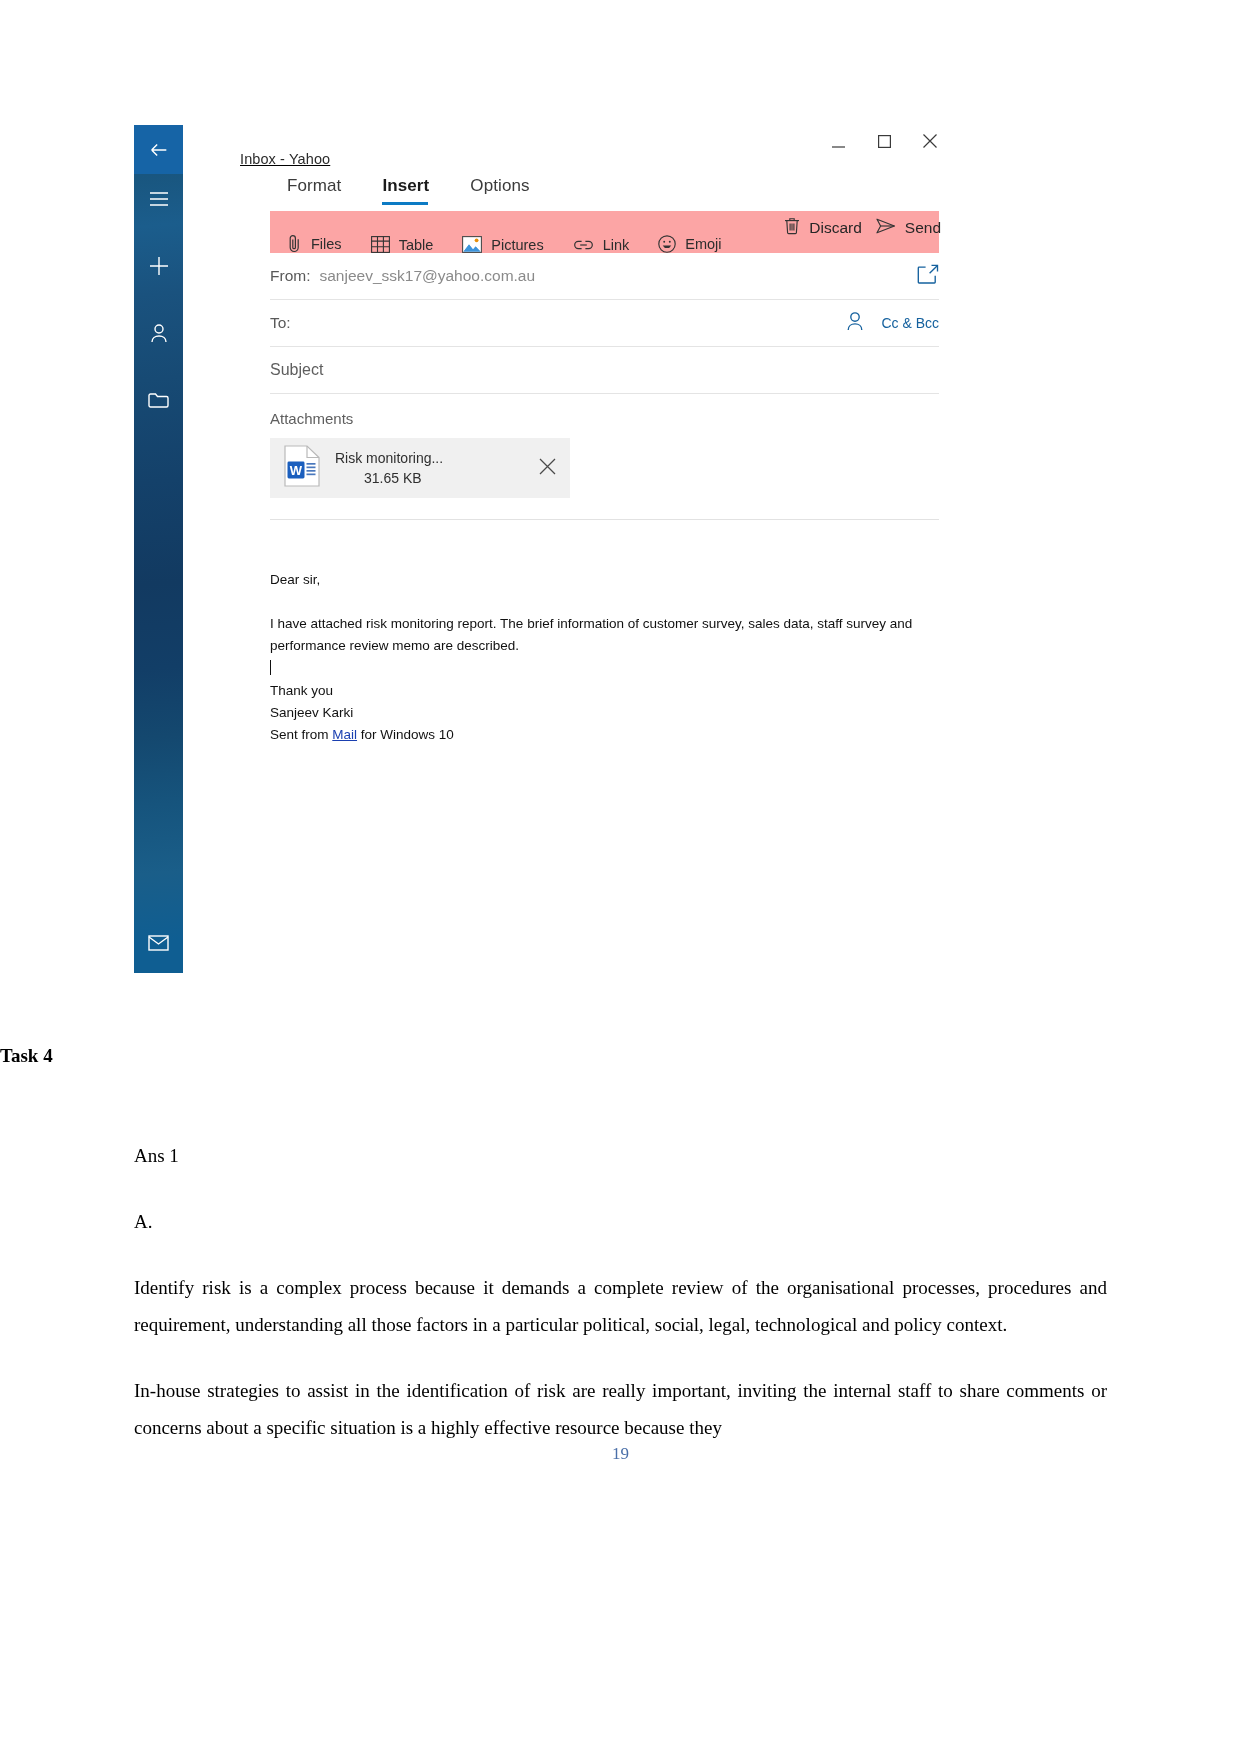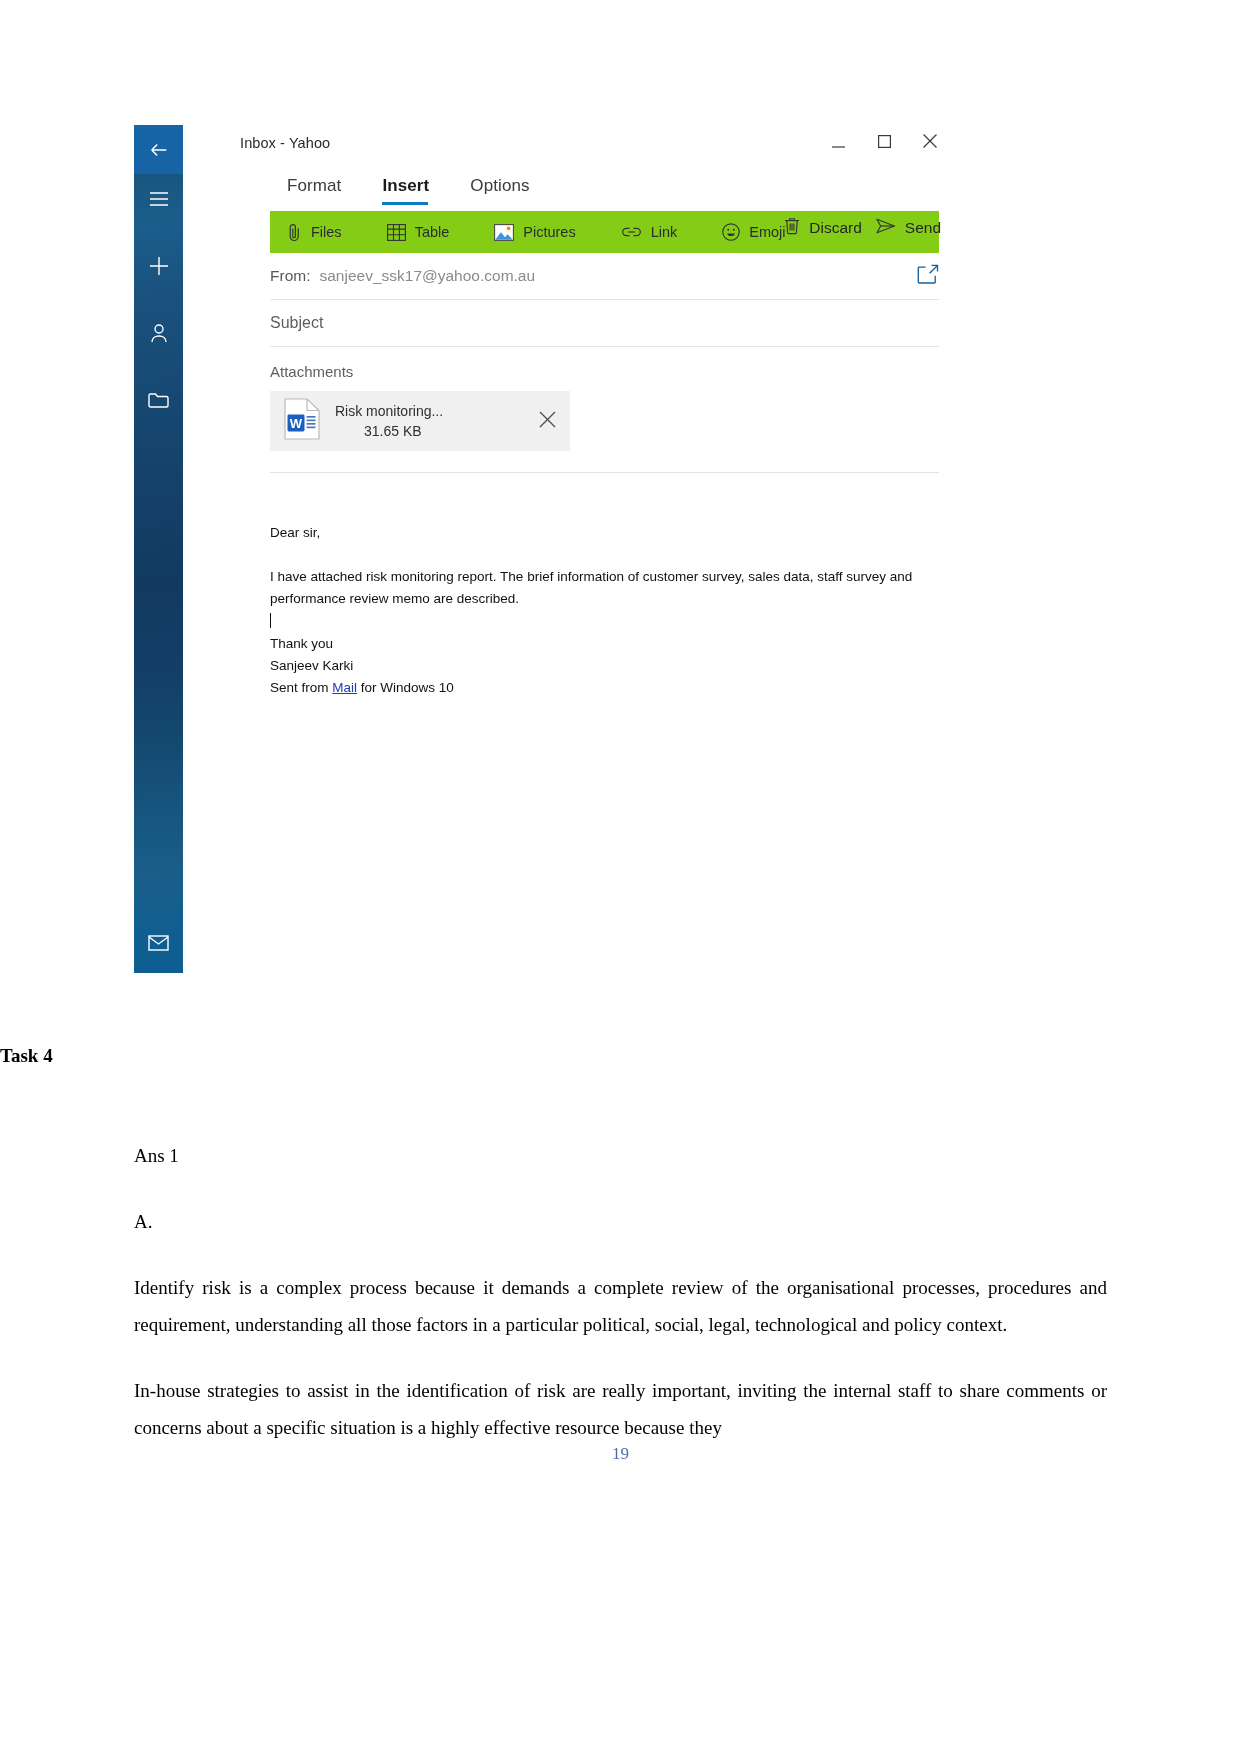--- a/index.html
+++ b/index.html
@@ -65,23 +65,24 @@
   #mail-pane {
     flex: 1;
     position: relative;
     background: #ffffff;
   }
 
   
   #titlebar {
     height: 42px;
     display: flex;
-    align-items: flex-start;
+    align-items: flex-end;
     padding-top: 10px;
     position: relative;
+    text-decoration: underline;
   }
   #window-title {
     padding-left: 57px;
     font-size: 14.5px;
     color: #2b2b2b;
     letter-spacing: .1px;
   }
   #window-controls {
     position: absolute;
     right: 0px;
@@ -135,25 +136,25 @@
     gap: 9px;
     font-size: 15.5px;
     color: #262626;
   }
 
   
   #ribbon {
     margin-left: 87px;
     margin-right: 14px;
     height: 42px;
-    background: #84cc16;
-    display: flex;
-    align-items: center;
+    background: #fca5a5;
+    display: flex;
+    align-items: flex-end;
     padding-left: 17px;
-    gap: 45px;
+    gap: 29px;
   }
   .ribbon-btn {
     display: flex;
     align-items: center;
     gap: 9px;
     font-size: 14.5px;
     color: #2d2d2d;
   }
   .ribbon-btn .ic { display: flex; align-items: center; }
 
@@ -432,20 +433,33 @@
           <span>
             <svg width="22" height="20" viewBox="0 0 22 20" fill="none" stroke="#15619e" stroke-width="1.35">
               <path d="M14.5 1.4h6v6"></path>
               <path d="M20.5 1.4L12.6 9.3"></path>
               <path d="M18.2 11.8v6.4a.8.8 0 0 1-.8.8H2.1a.8.8 0 0 1-.8-.8V3.9a.8.8 0 0 1 .8-.8h6.5"></path>
             </svg>
           </span>
         </span>
       </div>
 
+      <div class="field-row">
+        <span class="field-label">To:</span>
+        <input class="field-value" style="border: none; outline: none; background: transparent; flex: 1 1 0%;" value="">
+        <span class="field-right">
+          <span>
+            <svg width="18" height="20" viewBox="0 0 18 20" fill="none" stroke="#15619e" stroke-width="1.35">
+              <circle cx="9" cy="6" r="4.2"></circle>
+              <path d="M2.2 19c0-3.9 3-6.1 6.8-6.1s6.8 2.2 6.8 6.1"></path>
+            </svg>
+          </span>
+          <span id="ccbcc">Cc &amp; Bcc</span>
+        </span>
+      </div>
 
       <div class="field-row">
         <span id="subject-label">Subject</span>
       </div>
     </div>
 
     <div id="attach-section">
       <div id="attach-title">Attachments</div>
       <div id="attach-card">
         <span>

